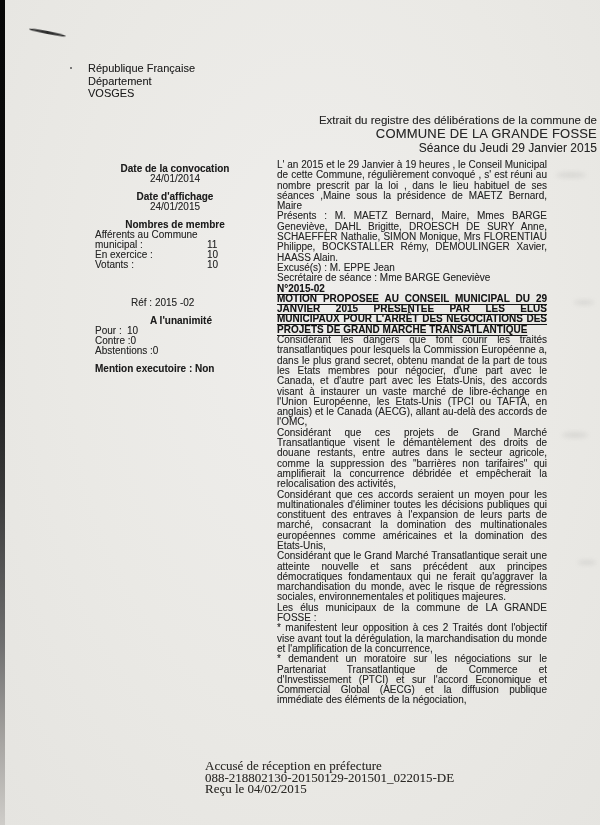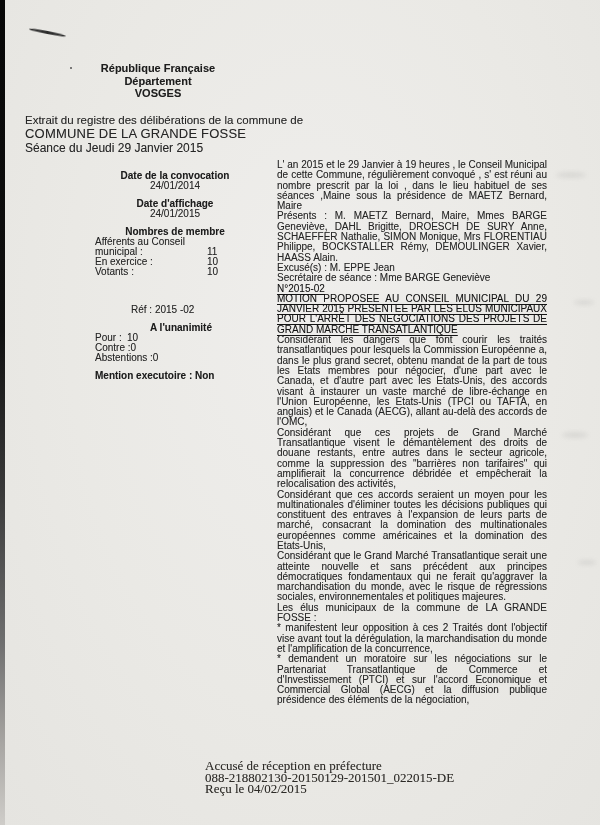--- a/index.html
+++ b/index.html
@@ -16,39 +16,39 @@
     text-shadow:none;}
   .pen-mark{position:absolute;left:29px;top:31px;width:37px;height:2.6px;background:#2b2b2b;
     border-radius:60%;transform:rotate(11deg);filter:blur(.3px);}
   .ink-dot{position:absolute;left:70px;top:67px;width:2px;height:2px;background:#555;border-radius:50%;}
   .smudge{position:absolute;background:rgba(110,110,110,.12);border-radius:50%;filter:blur(2px);text-shadow:none;}
   .s1{left:556px;top:172px;width:30px;height:6px;}
   .s2{left:574px;top:300px;width:20px;height:5px;}
   .s3{left:562px;top:432px;width:26px;height:6px;}
   .s4{left:578px;top:560px;width:18px;height:5px;}
   
-  .hdr{position:absolute;left:88px;top:62px;width:140px;text-align:center;
-    font-weight:bold;font-size:11px;line-height:12.5px;color:#1d1d1d;}
-  .title-block{position:absolute;left:25px;top:113px;width:572px;text-align:left;line-height:14px;}
+  .hdr{position:absolute;left:88px;top:62px;width:140px;text-align:left;
+    font-weight:normal;font-size:11px;line-height:12.5px;color:#1d1d1d;}
+  .title-block{position:absolute;left:25px;top:113px;width:572px;text-align:right;line-height:14px;}
   .t1{font-size:11.5px;}
   .t2{font-size:13px;letter-spacing:.2px;}
   .t3{font-size:12px;}
   
-  .sidebar{position:absolute;left:95px;top:168px;width:172px;font-size:10px;line-height:10px;}
+  .sidebar{position:absolute;left:95px;top:161px;width:172px;font-size:10px;line-height:10px;}
   .sb-center{text-align:center;width:160px;}
   .sb-bold{font-weight:bold;color:#1c1c1c;}
   .sb-gap1{margin-top:3px;}
   .mt9{margin-top:8px;} .mt8{margin-top:8px;text-align:center;} .mt28{margin-top:28px;margin-left:36px;}
   .sb-row .lbl{display:inline-block;min-width:112px;}
   .sb-row .lblv{display:inline-block;min-width:32px;}
   
   .main{position:absolute;left:277px;top:160px;width:270px;font-size:10px;line-height:10.3px;}
   .main p{margin:0;text-align:justify;}
   .gap12{margin-top:12px;} .gap14{margin-top:14px;} .gap3{margin-top:3px;} .gap10{margin-top:10px;}
-  .motion-head{font-weight:normal;color:#141414;text-decoration:underline;text-underline-offset:1.5px;}
+  .motion-head{font-weight:bold;color:#141414;text-decoration:underline;text-underline-offset:1.5px;}
   
   .footer{position:absolute;left:205px;top:760px;font-family:"Liberation Serif","DejaVu Serif",serif;
     font-size:13px;line-height:11.5px;color:#2d2b27;}
 </style>
 </head>
 <body>
 
 <div class="page">
 
   <div class="edge-strip"></div>
@@ -72,21 +72,21 @@
   </div>
 
   <div class="sidebar">
     <div class="sb-center sb-bold sb-gap1">Date de la convocation</div>
     <div class="sb-center">24/01/2014</div>
 
     <div class="sb-center sb-bold mt9">Date d'affichage</div>
     <div class="sb-center">24/01/2015</div>
 
     <div class="sb-center sb-bold mt8">Nombres de membre</div>
-    <div>Afférents au Conseil</div>
+    <div>Afférents au Commune</div>
     <div class="sb-row">
       <span class="lbl">municipal :</span><span>11</span>
     </div>
     <div class="sb-row">
       <span class="lbl">En exercice :</span><span>10</span>
     </div>
     <div class="sb-row">
       <span class="lbl">Votants :</span><span>10</span>
     </div>
 
@@ -115,21 +115,21 @@
     <p class="gap14 motion-head">N°2015-02</p>
     <p class="motion-head">MOTION PROPOSEE AU CONSEIL MUNICIPAL DU 29 JANVIER 2015 PRESENTEE PAR LES ELUS MUNICIPAUX POUR L'ARRÊT DES NEGOCIATIONS DES PROJETS DE GRAND MARCHE TRANSATLANTIQUE</p>
 
     <p class="gap3">Considérant les dangers que font courir les traités transatlantiques pour lesquels la Commission Européenne a, dans le plus grand secret, obtenu mandat de la part de tous les Etats membres pour négocier, d'une part avec le Canada, et d'autre part avec les Etats-Unis, des accords visant à instaurer un vaste marché de libre-échange en l'Union Européenne, les Etats-Unis (TPCI ou TAFTA, en anglais) et le Canada (AECG), allant au-delà des accords de l'OMC,</p>
     <p>Considérant que ces projets de Grand Marché Transatlantique visent le démantèlement des droits de douane restants, entre autres dans le secteur agricole, comme la suppression des "barrières non tarifaires" qui amplifierait la concurrence débridée et empêcherait la relocalisation des activités,</p>
     <p>Considérant que ces accords seraient un moyen pour les multinationales d'éliminer toutes les décisions publiques qui constituent des entraves à l'expansion de leurs parts de marché, consacrant la domination des multinationales européennes comme américaines et la domination des Etats-Unis,</p>
     <p>Considérant que le Grand Marché Transatlantique serait une atteinte nouvelle et sans précédent aux principes démocratiques fondamentaux qui ne ferait qu'aggraver la marchandisation du monde, avec le risque de régressions sociales, environnementales et politiques majeures.</p>
 
     <p class="gap10">Les élus municipaux de la commune de LA GRANDE FOSSE :</p>
     <p>* manifestent leur opposition à ces 2 Traités dont l'objectif vise avant tout la dérégulation, la marchandisation du monde et l'amplification de la concurrence,</p>
-    <p>* demandent un moratoire sur les négociations sur le Partenariat Transatlantique de Commerce et d'Investissement (PTCI) et sur l'accord Economique et Commercial Global (AECG) et la diffusion publique présidence des éléments de la négociation,</p>
+    <p>* demandent un moratoire sur les négociations sur le Partenariat Transatlantique de Commerce et d'Investissement (PTCI) et sur l'accord Economique et Commercial Global (AECG) et la diffusion publique immédiate des éléments de la négociation,</p>
   </div>
 
   <div class="footer">
     <div>Accusé de réception en préfecture</div>
     <div>088-218802130-20150129-201501_022015-DE</div>
     <div>Reçu le 04/02/2015</div>
   </div>
 
 </div>
 

